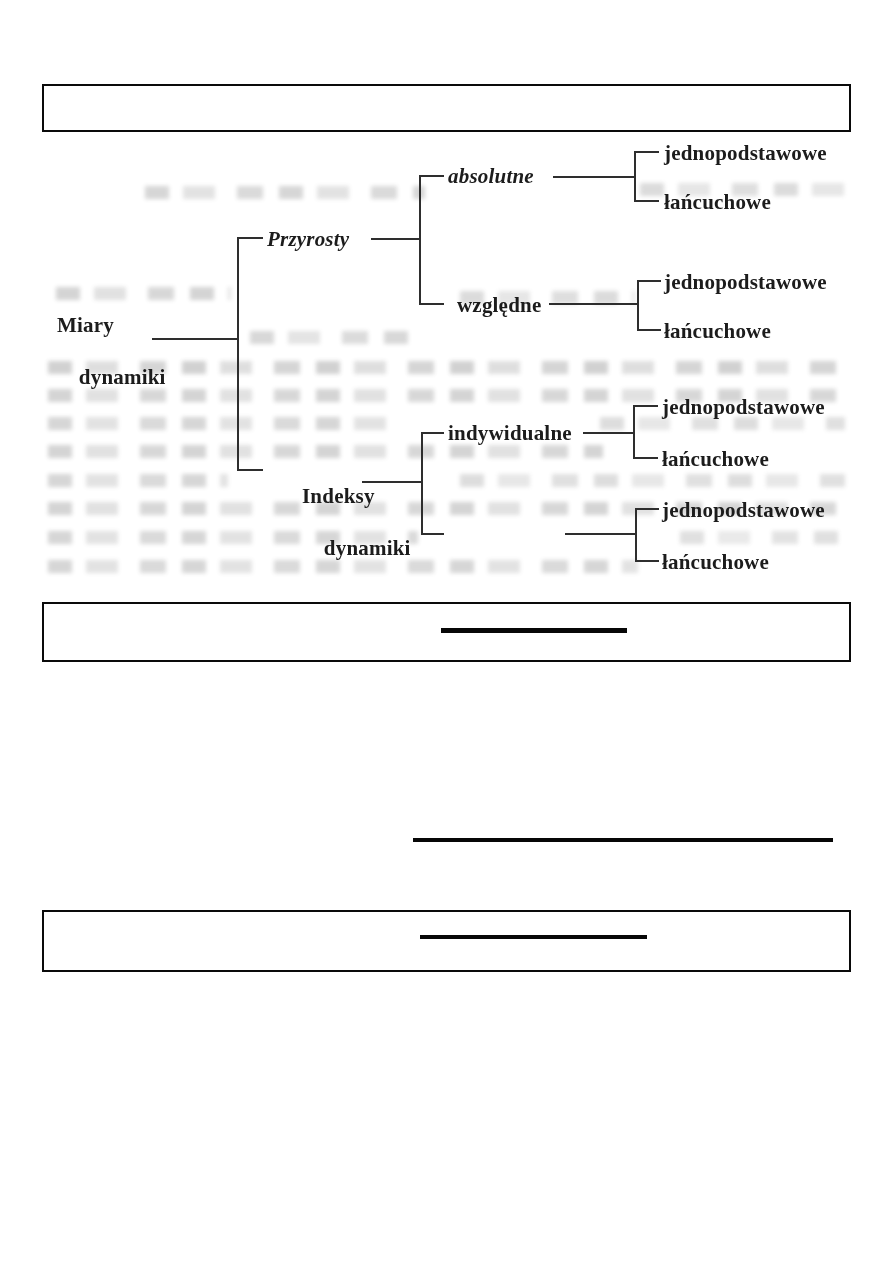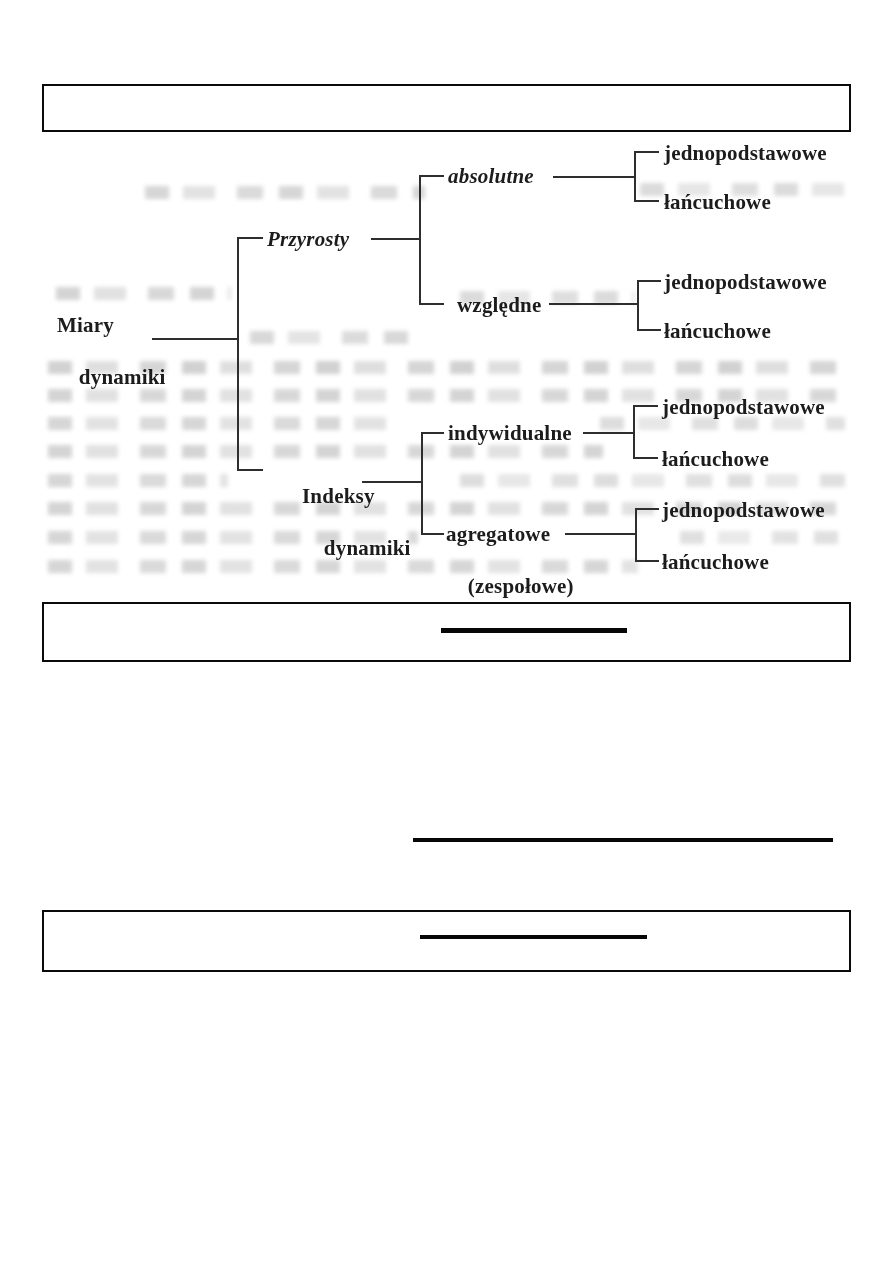--- a/index.html
+++ b/index.html
@@ -134,22 +134,20 @@
   <div class="lbl" style="left:664px;top:269px;">jednopodstawowe</div>
   <div class="lbl" style="left:664px;top:318px;">łańcuchowe</div>
 
   <div class="lbl" style="left:266px;top:483px;margin-left:36px;"><span>Indeksy</span><br>
     <span>dynamiki</span></div>
 
   <div class="lbl" style="left:448px;top:420px;">indywidualne</div>
   <div class="lbl" style="left:662px;top:394px;">jednopodstawowe</div>
   <div class="lbl" style="left:662px;top:446px;">łańcuchowe</div>
 
-  <div class="lbl" style="left:446px;top:521px;"><span>agregatowe</span><br>
-    <span>(zespołowe)</span></div>
 
   <div class="lbl" style="left:662px;top:497px;">jednopodstawowe</div>
   <div class="lbl" style="left:662px;top:549px;">łańcuchowe</div>
 
   <div class="frame" style="left:42px;top:602px;width:809px;height:60px;"></div>
   <div class="rule" style="left:441px;top:628px;width:186px;height:5px;"></div>
 
   <div class="rule" style="left:413px;top:838px;width:420px;height:4px;"></div>
 
   <div class="frame" style="left:42px;top:910px;width:809px;height:62px;"></div>

